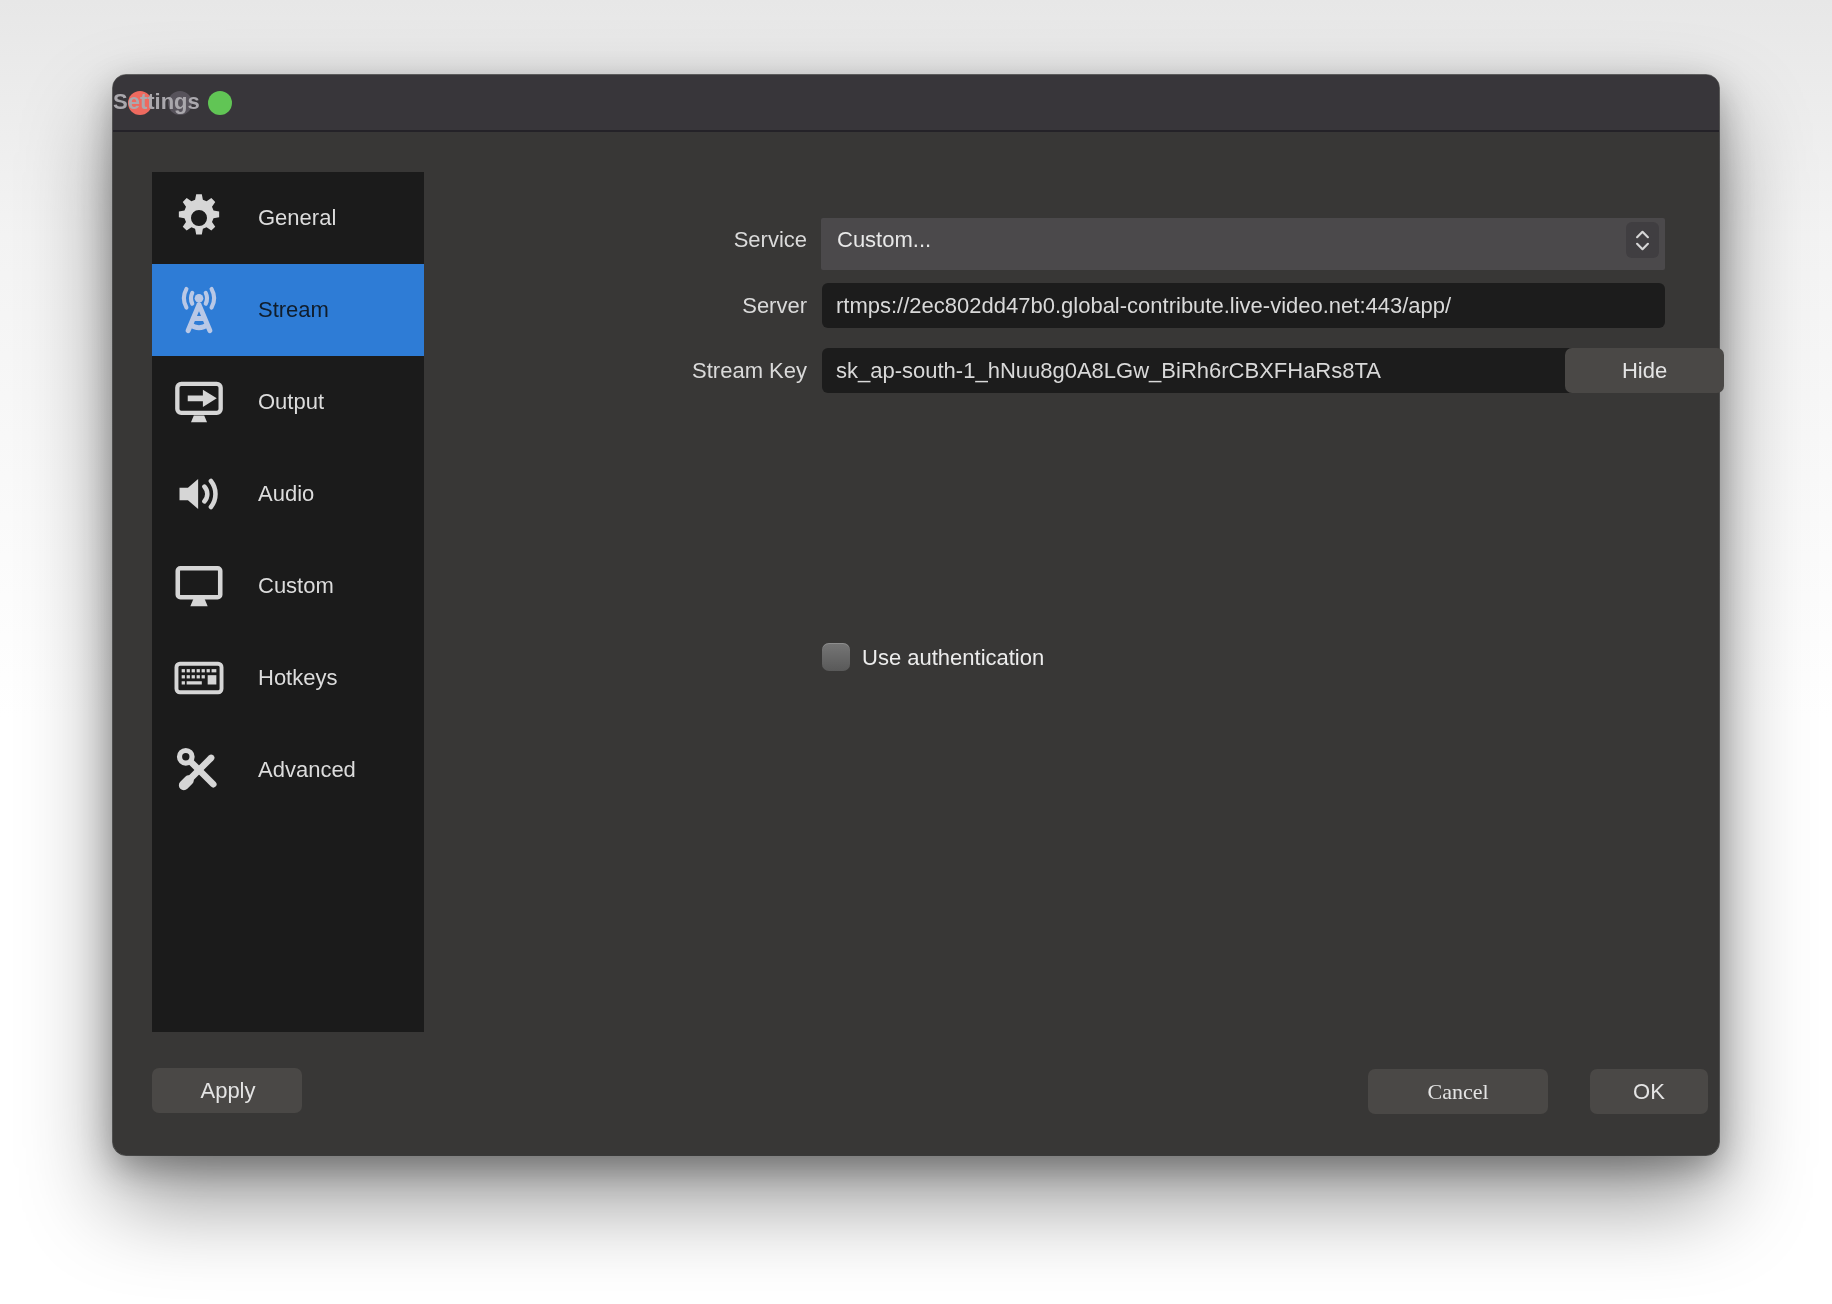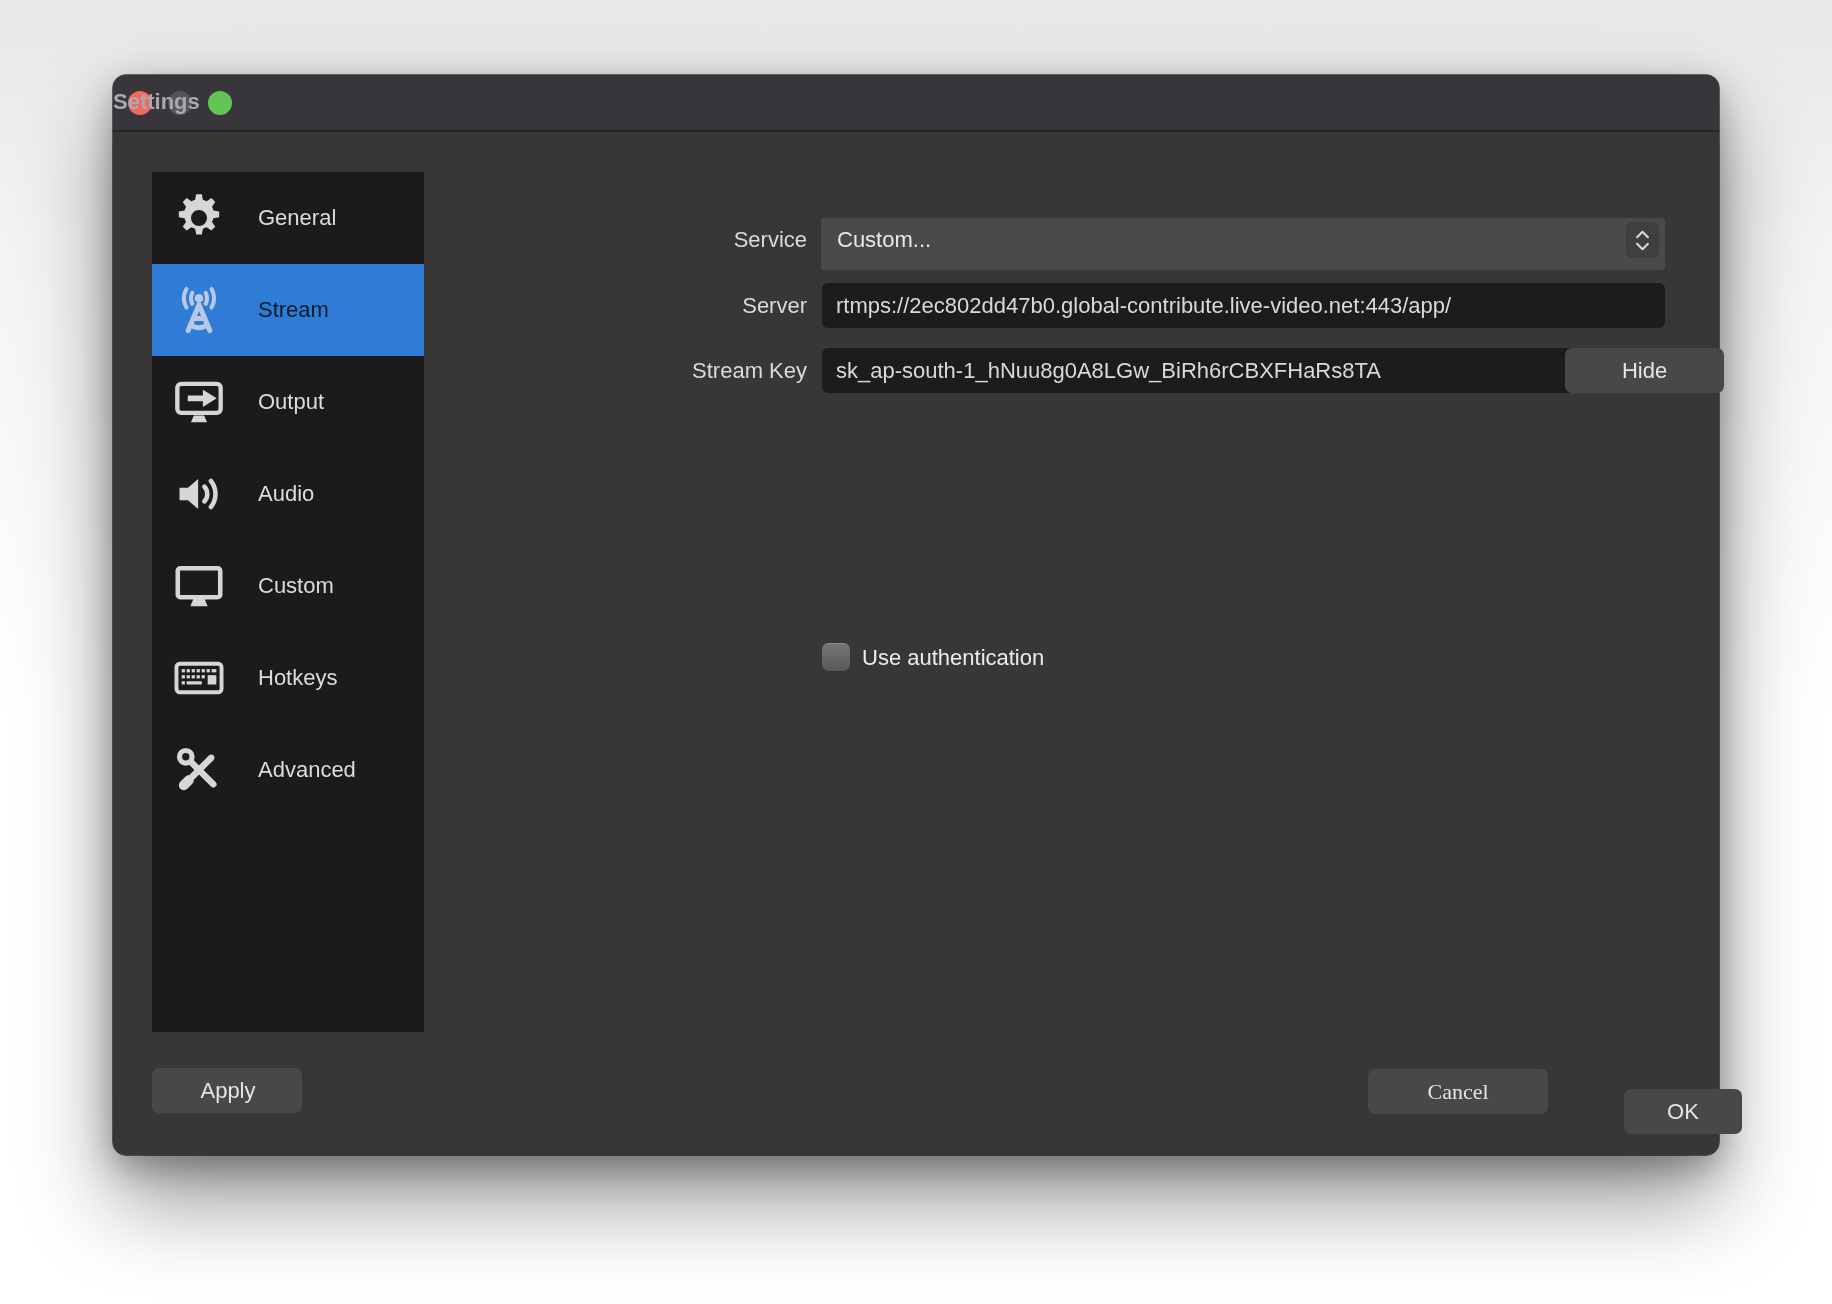--- a/index.html
+++ b/index.html
@@ -70,21 +70,21 @@
   #streamkey-field{left:709px;top:273px;width:778px;height:45px;}
   .btn{
     position:absolute;background:var(--button-bg,#4a4846);
     border:none;border-radius:7px;color:#e4e4e4;font-size:22px;
     font-family:"Liberation Sans","DejaVu Sans",sans-serif;
     display:flex;align-items:center;justify-content:center;cursor:default;
   }
   #hide-btn{left:1416px;top:273px;width:159px;height:45px;margin-left:36px;}
   #apply-btn{left:39px;top:993px;width:150px;height:45px;padding-left:8px;}
   #cancel-btn{left:1255px;top:994px;width:180px;height:45px;font-family:Liberation Serif, serif;}
-  #ok-btn{left:1511px;top:994px;width:118px;height:45px;margin-top:20px;}
+  #ok-btn{left:1477px;top:994px;width:118px;height:45px;}
   .checkbox{
     position:absolute;left:709px;top:568px;width:28px;height:28px;
     border-radius:7px;
     background:linear-gradient(180deg,#767676 0%,#595959 100%);
     box-shadow:inset 0 1px 0 rgba(255,255,255,.18);
   }
   .checkbox-label{
     position:absolute;left:749px;top:568px;height:28px;line-height:29px;
     color:#ececec;font-size:22px;
   }

